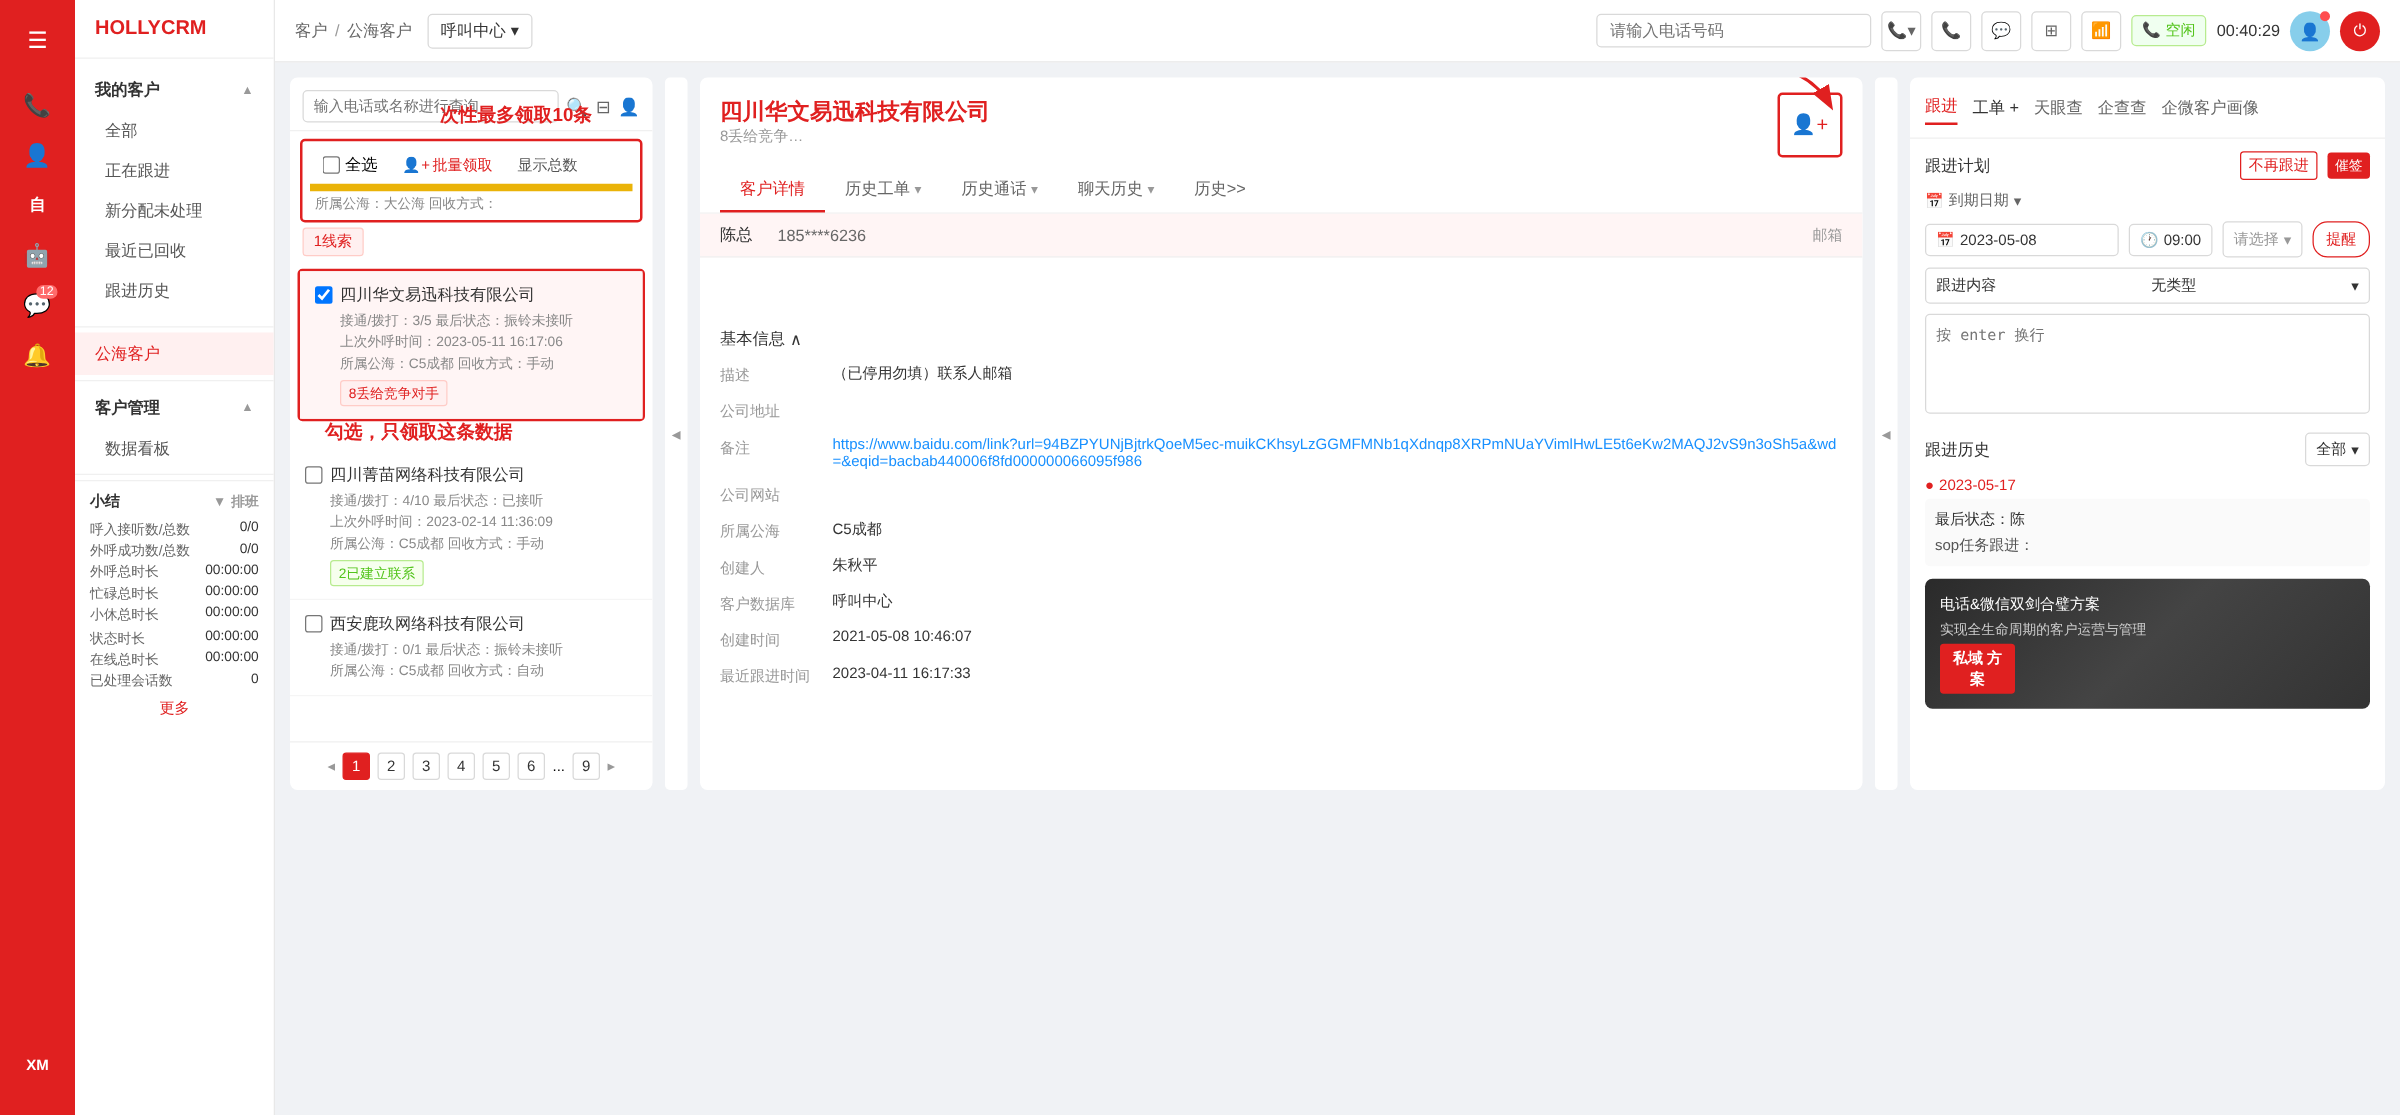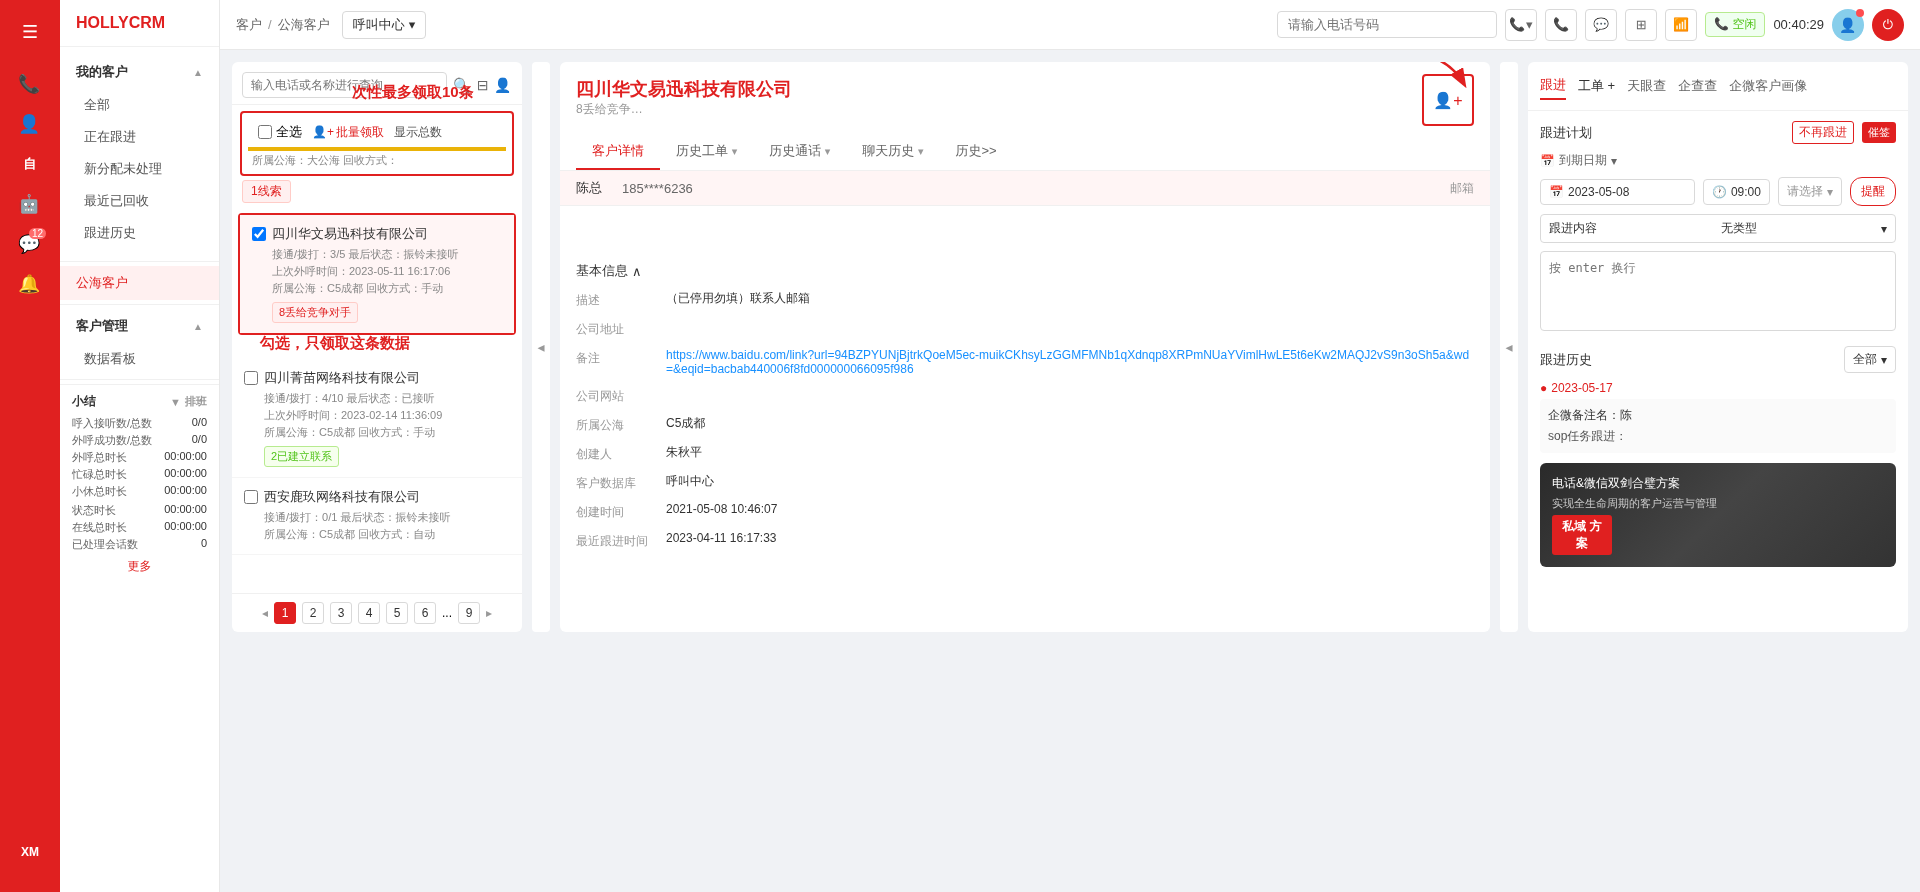--- a/index.html
+++ b/index.html
@@ -92,21 +92,21 @@
       background: white;
       border-radius: 6px;
       display: flex;
       flex-direction: column;
       flex-shrink: 0;
       overflow: hidden;
     }
     .customer-list-panel .panel-search { padding: 10px 10px 6px; border-bottom: 1px solid #f0f0f0; display: flex; align-items: center; gap: 6px; }
     .customer-list-panel .search-input { flex: 1; border: 1px solid #d9d9d9; border-radius: 4px; padding: 5px 8px; font-size: 12px; color: #999; }
     .customer-list-panel .filter-btn { color: #666; cursor: pointer; font-size: 14px; }
-    .customer-list-panel .panel-toolbar { padding: 6px 10px; display: flex; align-items: center; gap: 10px; border-bottom: 4px solid #eab308; flex-wrap: wrap; }
+    .customer-list-panel .panel-toolbar { padding: 6px 10px; display: flex; align-items: center; gap: 20px; border-bottom: 6px solid #eab308; flex-wrap: wrap; }
     .customer-list-panel .toolbar-btn { color: #e02020; font-size: 12px; cursor: pointer; display: flex; align-items: center; gap: 2px; }
     .customer-list-panel .toolbar-label { font-size: 12px; color: #555; }
     .customer-list-panel .customer-items { flex: 1; overflow-y: auto; }
 
     .customer-card { padding: 10px 12px; border-bottom: 1px solid #f5f5f5; cursor: pointer; position: relative; }
     .customer-card.selected { background: #fff0f0; border-left: 3px solid #e02020; }
     .customer-card .card-header { display: flex; align-items: center; gap: 6px; margin-bottom: 4px; }
     .customer-card .card-checkbox { width: 14px; height: 14px; border: 1px solid #d9d9d9; flex-shrink: 0; }
     .customer-card .company-name { font-size: 13px; color: #333; font-weight: 500; flex: 1; }
     .customer-card .card-detail { font-size: 11px; color: #888; margin-bottom: 2px; padding-left: 20px; }
@@ -591,21 +591,21 @@
             <span style="font-size:13px;font-weight:500;color:#333;">跟进历史</span>
             <div class="history-filter">
               <span>全部</span>
               <span>▾</span>
             </div>
           </div>
 
           <div class="history-item">
             <div class="history-date">2023-05-17</div>
             <div class="history-content">
-              <div class="history-content-title">企微备注名：陈</div>
+              <div class="history-content-title">最后状态：陈</div>
               <div>sop任务跟进：</div>
             </div>
           </div>
 
           <div style="margin-top:10px;position:relative;">
             <div style="background:linear-gradient(135deg,#2a2a2a 0%,#444 50%,#333 100%);border-radius:6px;padding:12px;color:white;cursor:pointer;display:flex;flex-direction:column;gap:4px;">
               <div style="font-size:12px;">电话&amp;微信双剑合璧方案</div>
               <div style="font-size:11px;color:#ccc;">实现全生命周期的客户运营与管理</div>
               <div style="background:#e02020;color:white;font-size:12px;font-weight:bold;padding:3px 8px;border-radius:3px;text-align:center;width:60px;">
                 <span>私域</span>

